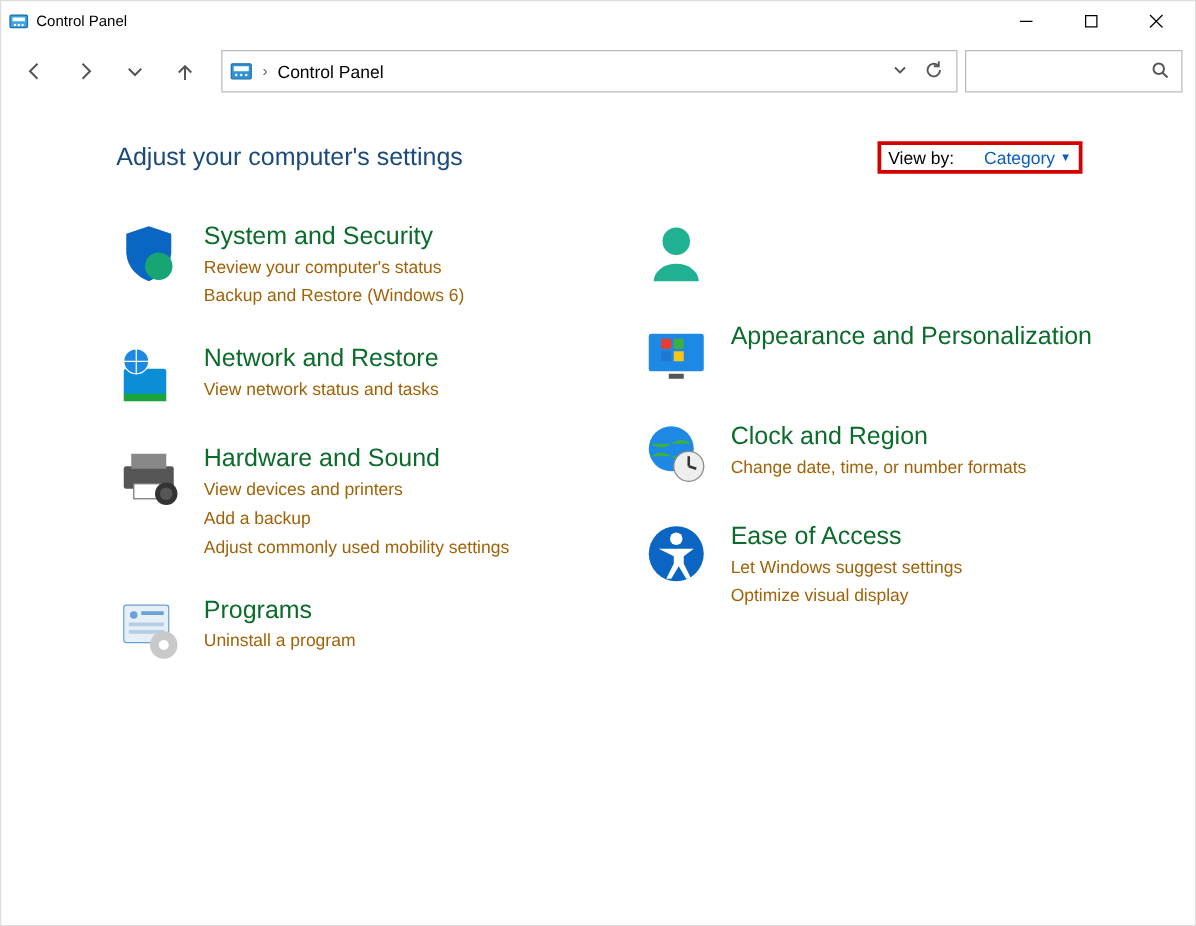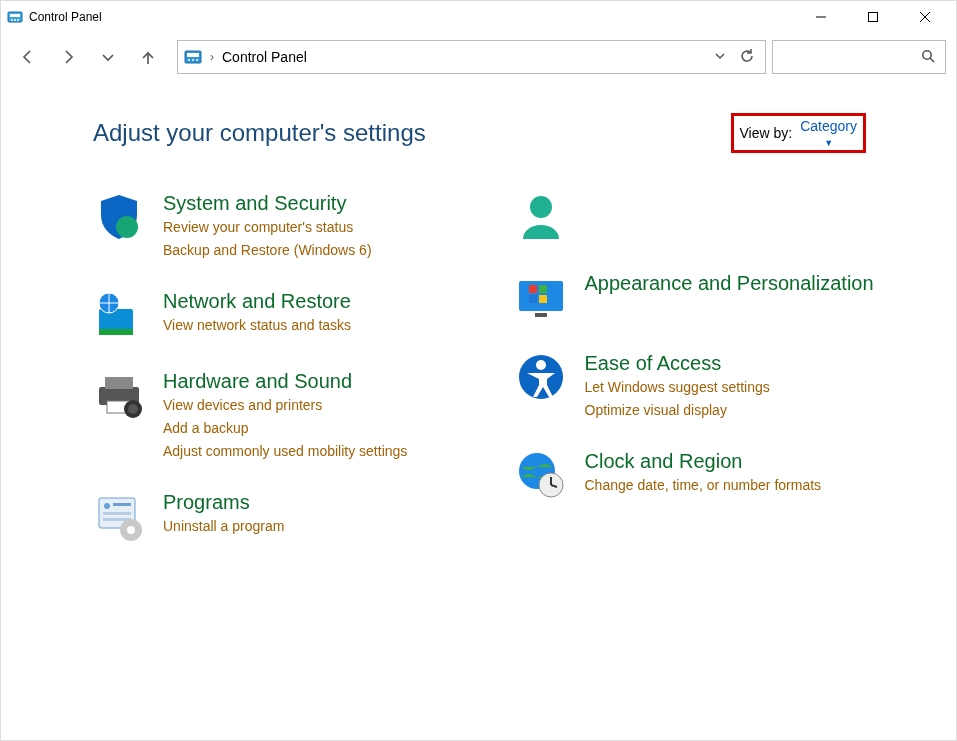--- a/index.html
+++ b/index.html
@@ -62,28 +62,28 @@
   .searchbox {
     width: 174px; height: 34px; border:1px solid #bbb; background:#fff;
     display:flex; align-items:center; justify-content:flex-end; padding:0 10px;
   }
 
   
   .headrow {
     display:flex; justify-content:space-between; align-items:center;
     padding: 32px 90px 10px 92px;
   }
-  .headtext { font-size: 24px; color:#1a4b7a; font-weight:400; }
+  .headtext { font-size: 20px; color:#1a4b7a; font-weight:400; }
   .viewby-wrap {
     border: 3px solid #d40000;
     padding: 2px 6px;
-    display:flex; align-items:center; gap:8px;
+    display:flex; align-items:center; gap:24px;
     font-size: 14px;
   }
-  .viewby-val { color:#0a5dbb; display:flex; align-items:center; gap:4px;flex-direction:column; }
+  .viewby-val { color:#0a5dbb; display:flex; align-items:center; gap:4px; }
   .caret-sm { font-size:9px; color:#0a5dbb; }
 
   
   .content {
     display:flex;
     padding: 28px 60px 0 92px;
     gap: 40px;
   }
   .col { flex:1; display:flex; flex-direction:column; gap:28px; }
   .cat {
@@ -303,43 +303,43 @@
           </svg>
       </div>
       <div class="cat-body">
         <a class="cat-title">Appearance and Personalization</a>
       </div>
     </div>
 
     <div class="cat">
       <div class="cat-icon">
         <svg viewBox="0 0 52 52">
-            <circle cx="26" cy="26" r="22" fill="#0a66c2"></circle>
-            <circle cx="26" cy="14" r="5" fill="#fff"></circle>
-            <path d="M12 22 h28 l-8 6 v6 l6 12 h-4 l-6 -10 l-6 10 h-4 l6 -12 v-6 Z" fill="#fff"></path>
-          </svg>
-      </div>
-      <div class="cat-body">
-        <a class="cat-title">Ease of Access</a>
-        <a class="cat-link">Let Windows suggest settings</a>
-        <a class="cat-link">Optimize visual display</a>
-      </div>
-    </div>
-
-    <div class="cat">
-      <div class="cat-icon">
-        <svg viewBox="0 0 52 52">
             <circle cx="22" cy="22" r="18" fill="#1e88e5"></circle>
             <path d="M6 18 q8 6 16 0 q8 -6 16 0" fill="#3cb043"></path>
             <path d="M6 28 q8 -6 16 0 q8 6 16 0" fill="#3cb043"></path>
             <circle cx="36" cy="36" r="12" fill="#eee" stroke="#888"></circle>
             <line x1="36" y1="36" x2="36" y2="28" stroke="#333" stroke-width="2"></line>
             <line x1="36" y1="36" x2="42" y2="38" stroke="#333" stroke-width="2"></line>
           </svg>
       </div>
       <div class="cat-body">
         <a class="cat-title">Clock and Region</a>
         <a class="cat-link">Change date, time, or number formats</a>
       </div>
     </div>
 
+    <div class="cat">
+      <div class="cat-icon">
+        <svg viewBox="0 0 52 52">
+            <circle cx="26" cy="26" r="22" fill="#0a66c2"></circle>
+            <circle cx="26" cy="14" r="5" fill="#fff"></circle>
+            <path d="M12 22 h28 l-8 6 v6 l6 12 h-4 l-6 -10 l-6 10 h-4 l6 -12 v-6 Z" fill="#fff"></path>
+          </svg>
+      </div>
+      <div class="cat-body">
+        <a class="cat-title">Ease of Access</a>
+        <a class="cat-link">Let Windows suggest settings</a>
+        <a class="cat-link">Optimize visual display</a>
+      </div>
+    </div>
+
   </div>
 </div>
 
 </body></html>

